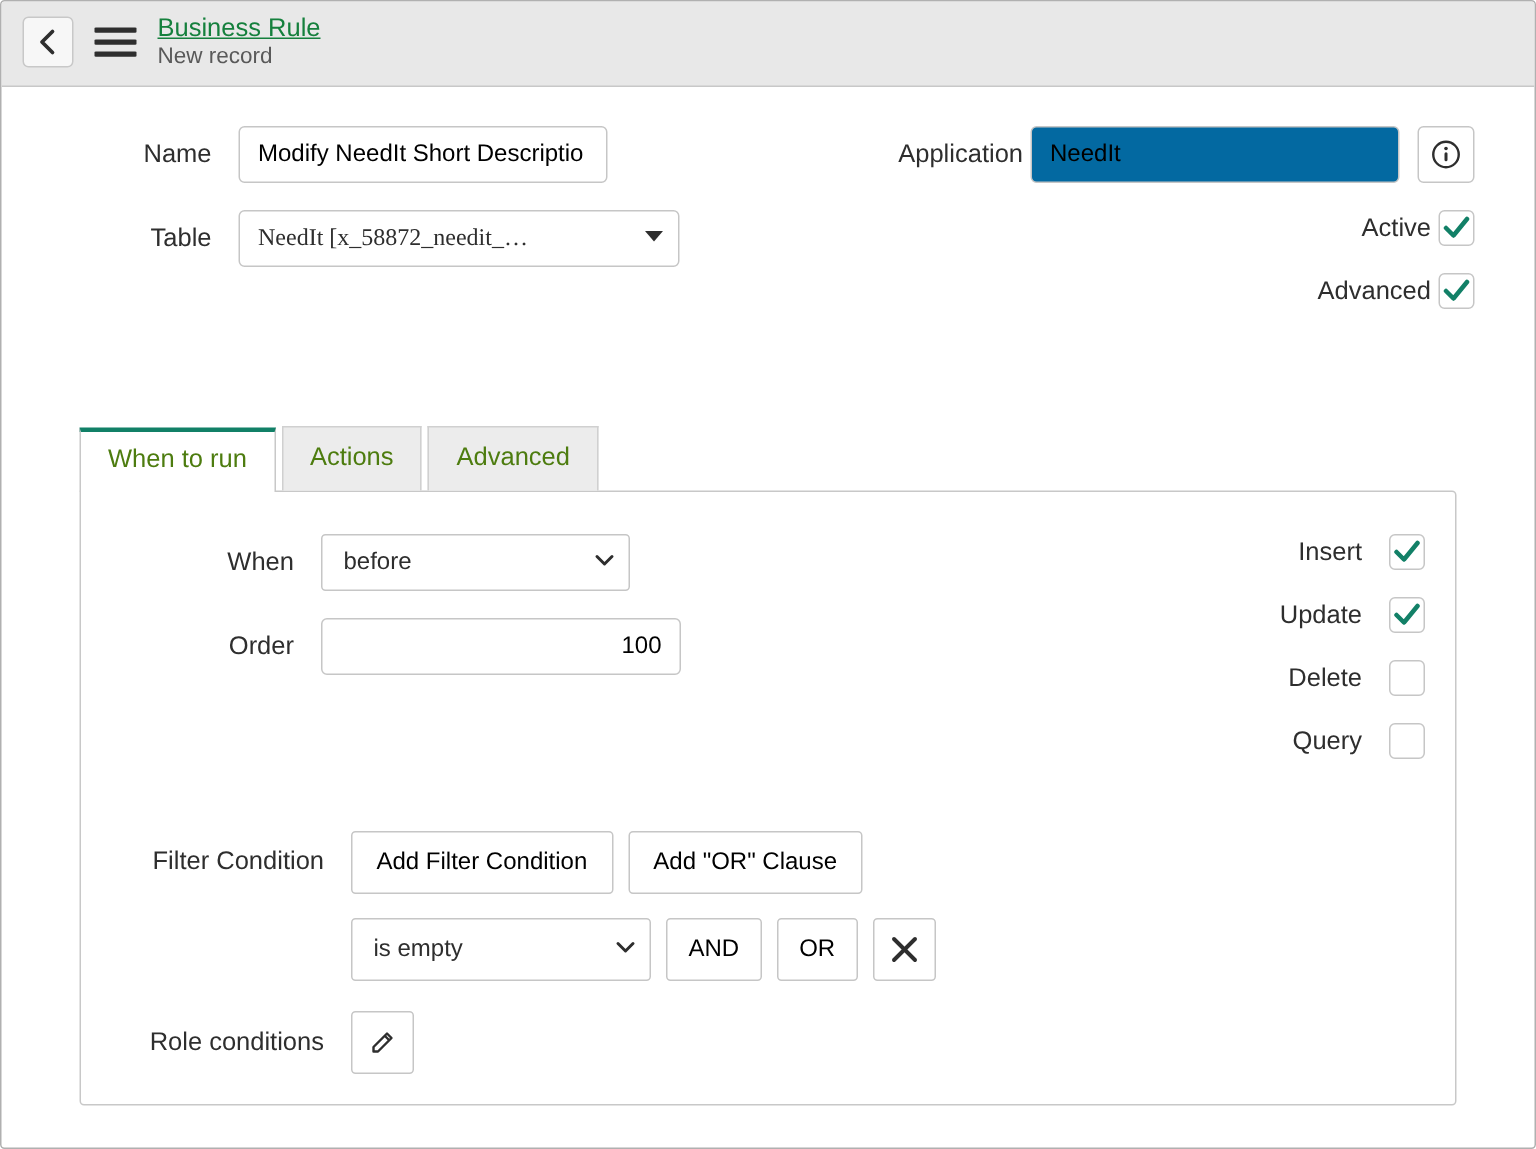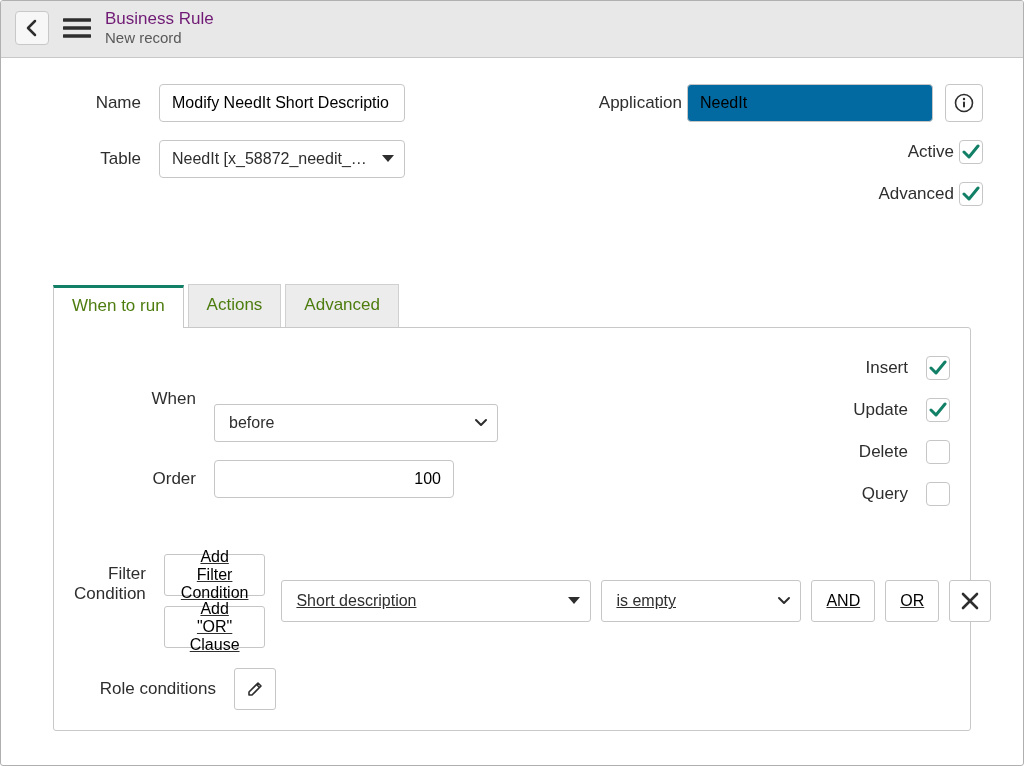--- a/index.html
+++ b/index.html
@@ -4,36 +4,36 @@
 <style>
   * { box-sizing: border-box; margin: 0; padding: 0; }
   html, body { width: 1024px; height: 766px; font-family: -apple-system, "Segoe UI", Helvetica, Arial, sans-serif; font-size: 16px; color: #2e2e2e; background: #fff; }
   .frame { width: 1024px; height: 766px; border: 1px solid #b0b0b0; border-radius: 3px; overflow: hidden; background: #fff; }
 
   
   .header { display: flex; align-items: center; gap: 14px; padding: 8px 14px 10px 14px; background: #e8e8e8; border-bottom: 1px solid #c8c8c8; }
   .back-btn { width: 34px; height: 34px; border: 1px solid #c8c8c8; border-radius: 4px; background: #f7f7f7; display: flex; align-items: center; justify-content: center; cursor: pointer; }
   .hamburger svg { display: block; }
   .title-block { display: flex; flex-direction: column; line-height: 1.2; }
-  .title-main { font-size: 17px; color: #701a75; }
+  .title-main { font-size: 17px; color: #15803d; text-decoration: underline; }
   .title-sub { font-size: 15px; color: #595959; }
 
   
   .form-area { padding: 26px 40px 0 40px; }
   .two-col { display: flex; gap: 28px; }
   .col { flex: 1; }
   .field-row { display: flex; align-items: center; margin-bottom: 18px; }
   .field-label { width: 118px; text-align: right; padding-right: 18px; font-size: 17px; color: #2e2e2e; }
   .field-label-r { flex: 1; text-align: right; padding-right: 5px; font-size: 17px; color: #2e2e2e; }
 
   .text-input { width: 246px; height: 38px; border: 1px solid #c6c6c6; border-radius: 4px; padding: 0 12px; font-size: 16px; background: #fff; }
   .text-input.readonly { background: #0369a1; }
   .order-input { text-align: right; }
 
-  .select-wrap { position: relative; width: 246px; }
+  .select-wrap { position: relative; width: 294px; font-family: Liberation Serif, serif; }
   .select-box { width: 100%; height: 38px; border: 1px solid #c6c6c6; border-radius: 4px; padding: 0 34px 0 12px; font-size: 16px; background: #fff; display: flex; align-items: center; cursor: pointer; white-space: nowrap; overflow: hidden; text-overflow: ellipsis; }
   .select-caret { position: absolute; right: 10px; top: 50%; transform: translateY(-50%); pointer-events: none; }
 
   .info-btn { width: 38px; height: 38px; margin-left: 12px; border: 1px solid #c6c6c6; border-radius: 4px; background: #fff; display: flex; align-items: center; justify-content: center; cursor: pointer; }
 
   .checkbox { width: 24px; height: 24px; border: 1px solid #c6c6c6; border-radius: 4px; background: #fff; display: flex; align-items: center; justify-content: center; cursor: pointer; }
   .checkbox svg { display: none; }
   .checkbox.checked svg { display: block; }
 
   
@@ -47,32 +47,32 @@
   .panel-two-col { display: flex; gap: 60px; margin-bottom: 30px; }
   .panel-col { flex: 1; }
   .panel-row { display: flex; align-items: center; margin-bottom: 18px; }
   .panel-label { width: 140px; text-align: right; padding-right: 18px; font-size: 17px; }
   .panel-label-r { flex: 1; text-align: right; padding-right: 18px; font-size: 17px; }
 
   .btn { height: 42px; padding: 0 16px; border: 1px solid #c6c6c6; border-radius: 3px; background: #fff; font-size: 16px; display: inline-flex; align-items: center; justify-content: center; cursor: pointer; }
   .btn-group { display: flex; gap: 10px; flex-wrap: wrap; align-items: center; }
 
   .filter-section { display: flex; align-items: flex-start; margin-bottom: 20px; }
-  .filter-body { display: flex; flex-direction: row; gap: 16px; text-decoration: underline; }
+  .filter-body { display: flex; flex-direction: column; gap: 16px; }
 
   .cond-row { display: flex; gap: 10px; align-items: center; }
   .cond-field { position: relative; width: 310px; }
   .cond-op { position: relative; width: 200px; }
   .cond-select { width: 100%; height: 42px; border: 1px solid #c6c6c6; border-radius: 3px; background: #fff; padding: 0 34px 0 14px; font-size: 16px; display: flex; align-items: center; cursor: pointer; }
   .small-btn { width: 42px; height: 42px; border: 1px solid #c6c6c6; border-radius: 3px; background: #fff; display: flex; align-items: center; justify-content: center; cursor: pointer; }
   .small-btn.label { width: auto; padding: 0 14px; font-size: 16px; }
 
   .role-row { display: flex; align-items: center; }
 
-  .when-select { position: relative; width: 284px; margin-top: 48px; }
+  .when-select { position: relative; width: 206px; }
 </style>
 </head>
 <body>
 
 <div class="frame">
 
   <div class="header">
     <div class="back-btn">
       <svg width="14" height="18" viewBox="0 0 14 18">
           <path d="M10 2 L3 9 L10 16" stroke="#2e2e2e" stroke-width="2.5" fill="none" stroke-linecap="round" stroke-linejoin="round"></path>
@@ -206,30 +206,20 @@
         </div>
 
         <div class="filter-section">
           <div class="panel-label" style="width:160px;padding-top:10px">Filter Condition</div>
           <div class="filter-body">
             <div class="btn-group">
               <button class="btn">Add Filter Condition</button>
               <button class="btn">Add "OR" Clause</button>
             </div>
             <div class="cond-row">
-              <div class="cond-field">
-                <div class="cond-select">
-                  <span>Short description</span>
-                </div>
-                <span class="select-caret">
-                  <svg width="14" height="10" viewBox="0 0 14 10">
-                      <path d="M1 1 L7 8 L13 1 Z" fill="#2e2e2e"></path>
-                    </svg>
-                </span>
-              </div>
               <div class="cond-op">
                 <div class="cond-select">
                   <span>is empty</span>
                 </div>
                 <span class="select-caret">
                   <svg width="14" height="10" viewBox="0 0 14 10">
                       <path d="M2 2 L7 7 L12 2" stroke="#2e2e2e" stroke-width="2" fill="none" stroke-linecap="round" stroke-linejoin="round"></path>
                     </svg>
                 </span>
               </div>

